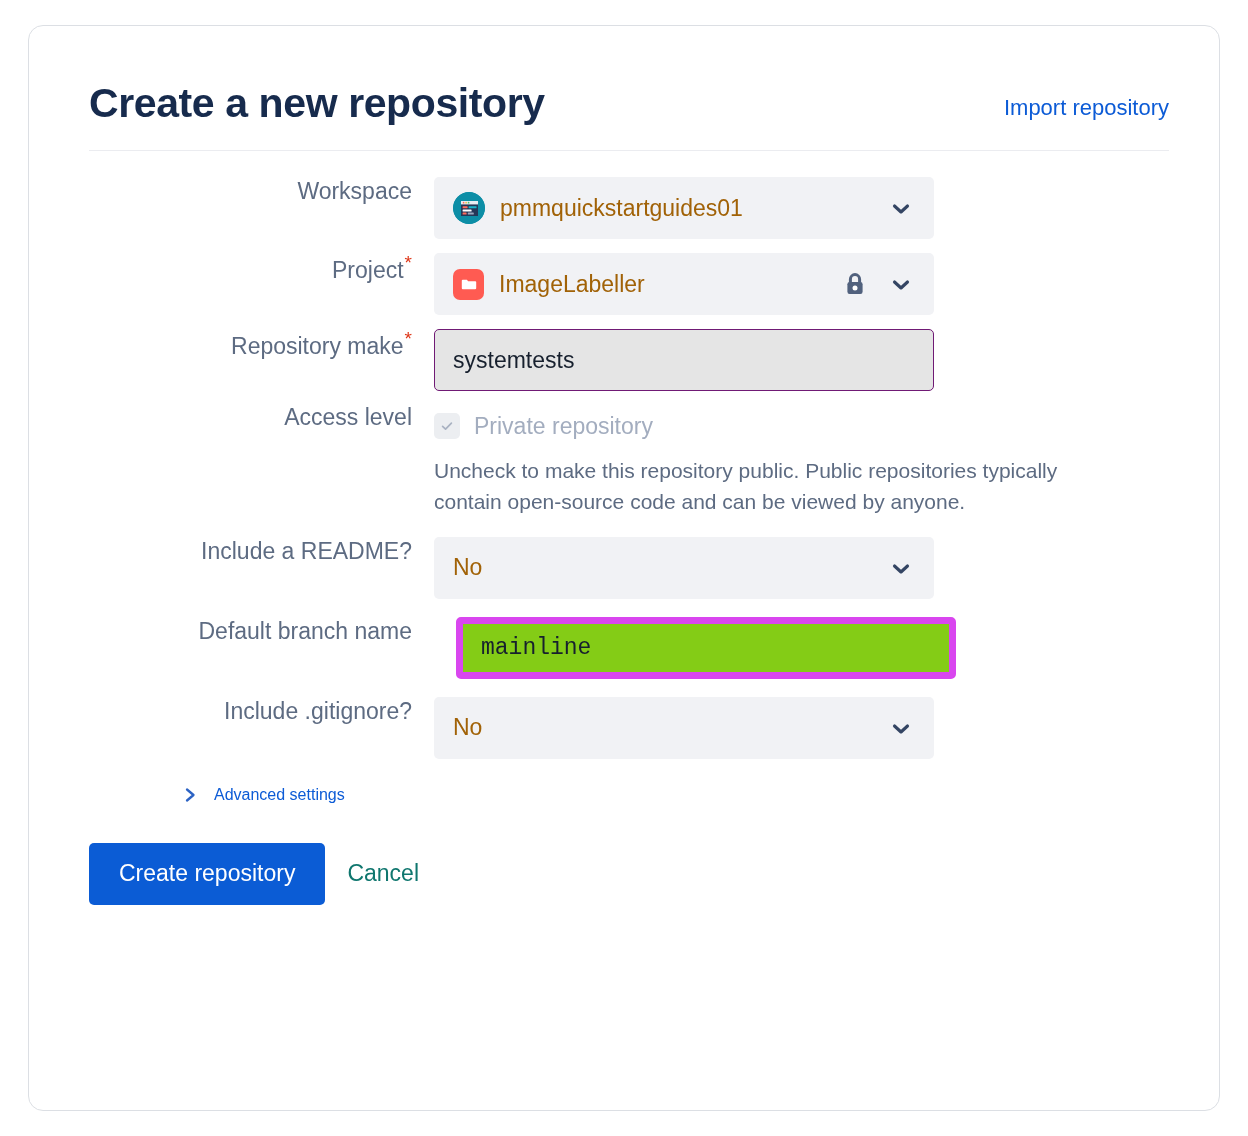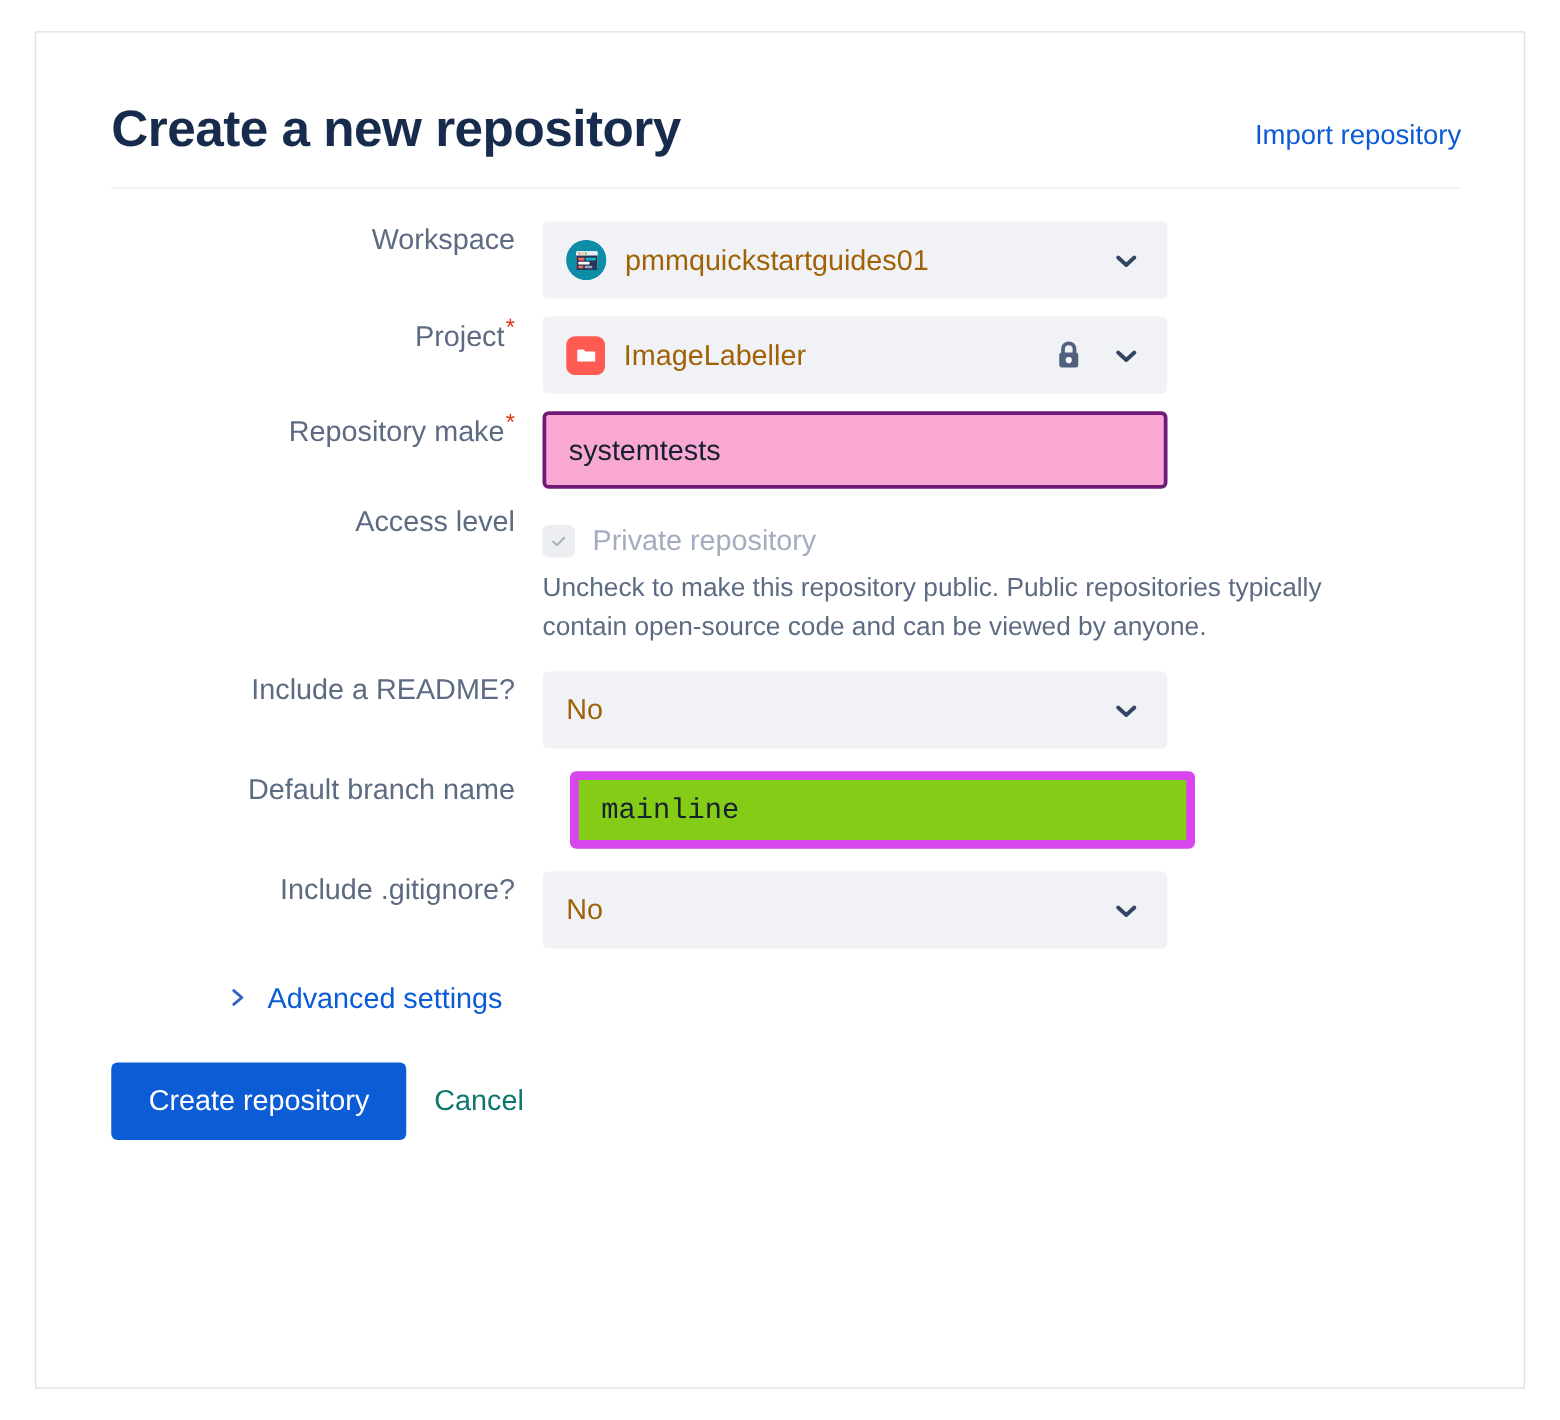--- a/index.html
+++ b/index.html
@@ -25,21 +25,21 @@
   
   .card {
     position: absolute;
     left: 28px;
     top: 25px;
     width: 1192px;
     height: 1086px;
     box-sizing: border-box;
     background: #ffffff;
     border: 1px solid #dcdfe4;
-    border-radius: 0;
+    border-radius: 15px;
   }
 
   .card-inner {
     position: absolute;
     left: 60px;
     top: 55px;
     right: 26px;
   }
 
   
@@ -170,33 +170,33 @@
     width: 500px;
     height: 62px;
     border-radius: 5px;
     font-family: "Liberation Sans", sans-serif;
     font-size: 23px;
     color: #17202e;
     padding: 0 18px;
     outline: none;
   }
   .text-input.focused {
-    background: #f9a8d4;
-    border: 3px solid #701a75;
+    background: #e5e5e5;
+    border: 1px solid #701a75;
   }
   .text-input.plain {
     background: #84cc16;
     border: 7px solid #d946ef;
     font-family: Liberation Mono, monospace;
   }
 
   
   .checkbox-row {
     display: flex;
-    align-items: flex-end;
+    align-items: center;
     min-height: 40px;
     padding-top: 3px;
   }
   .checkbox {
     width: 26px;
     height: 26px;
     border-radius: 5px;
     background: #eceef1;
     flex: 0 0 26px;
     display: flex;
@@ -224,21 +224,21 @@
     margin-left: 95px;
     cursor: pointer;
     width: max-content;
   }
   .adv-chevron {
     width: 14px;
     height: 20px;
     margin-right: 16px;
   }
   .adv-label {
-    font-size: 23px;
+    font-size: 16px;
     color: #0c5bd6;
   }
 
   
   .footer {
     display: flex;
     align-items: center;
     margin-top: 38px;
     width: 1080px;
   }

